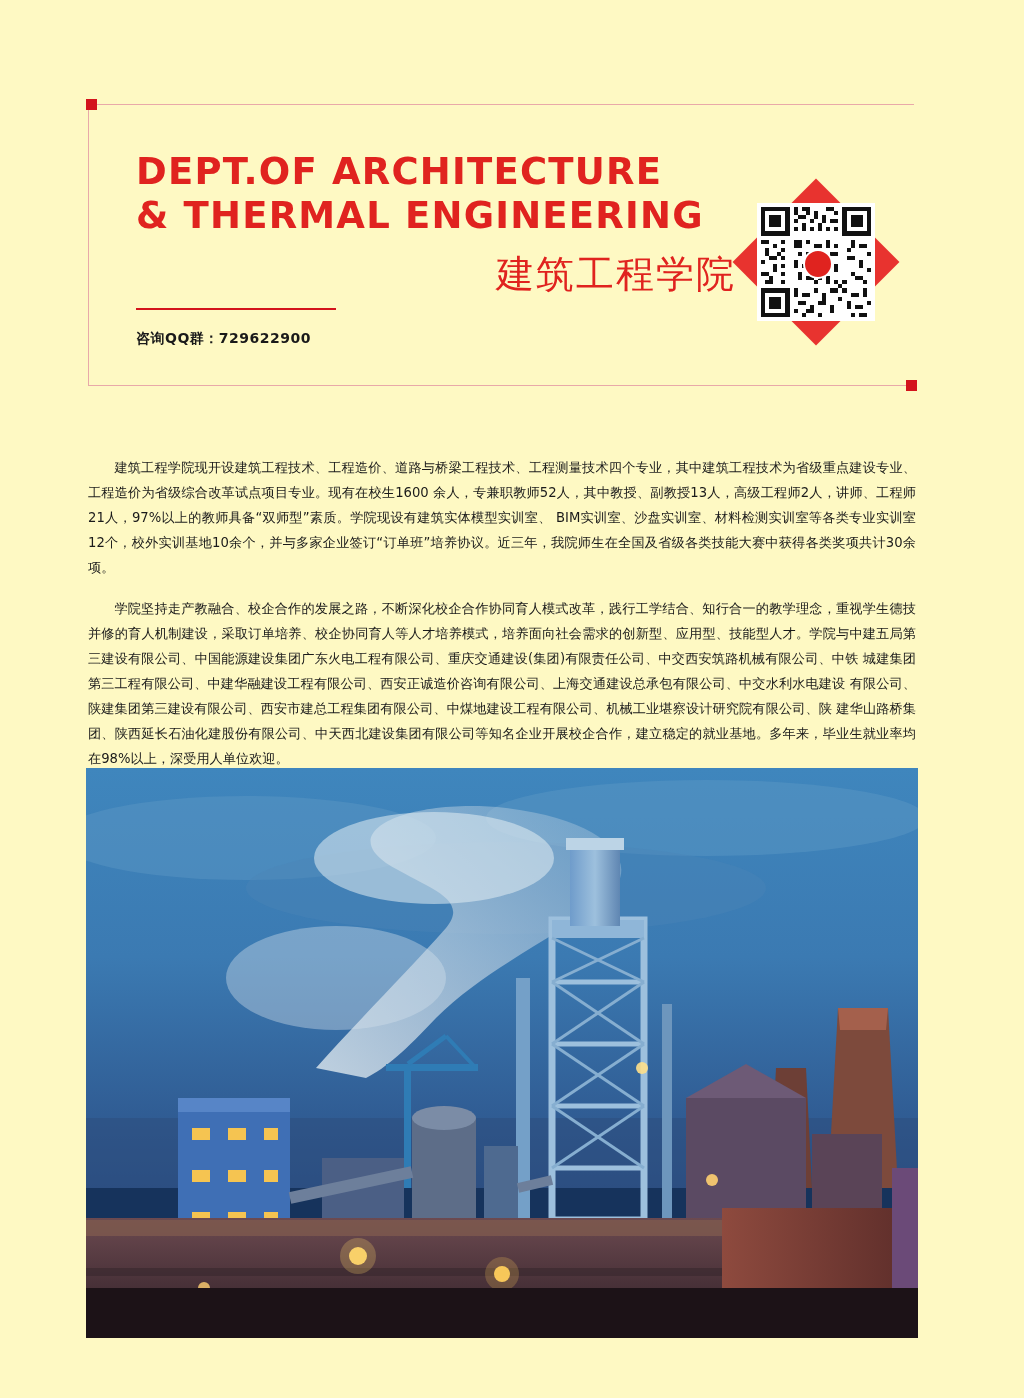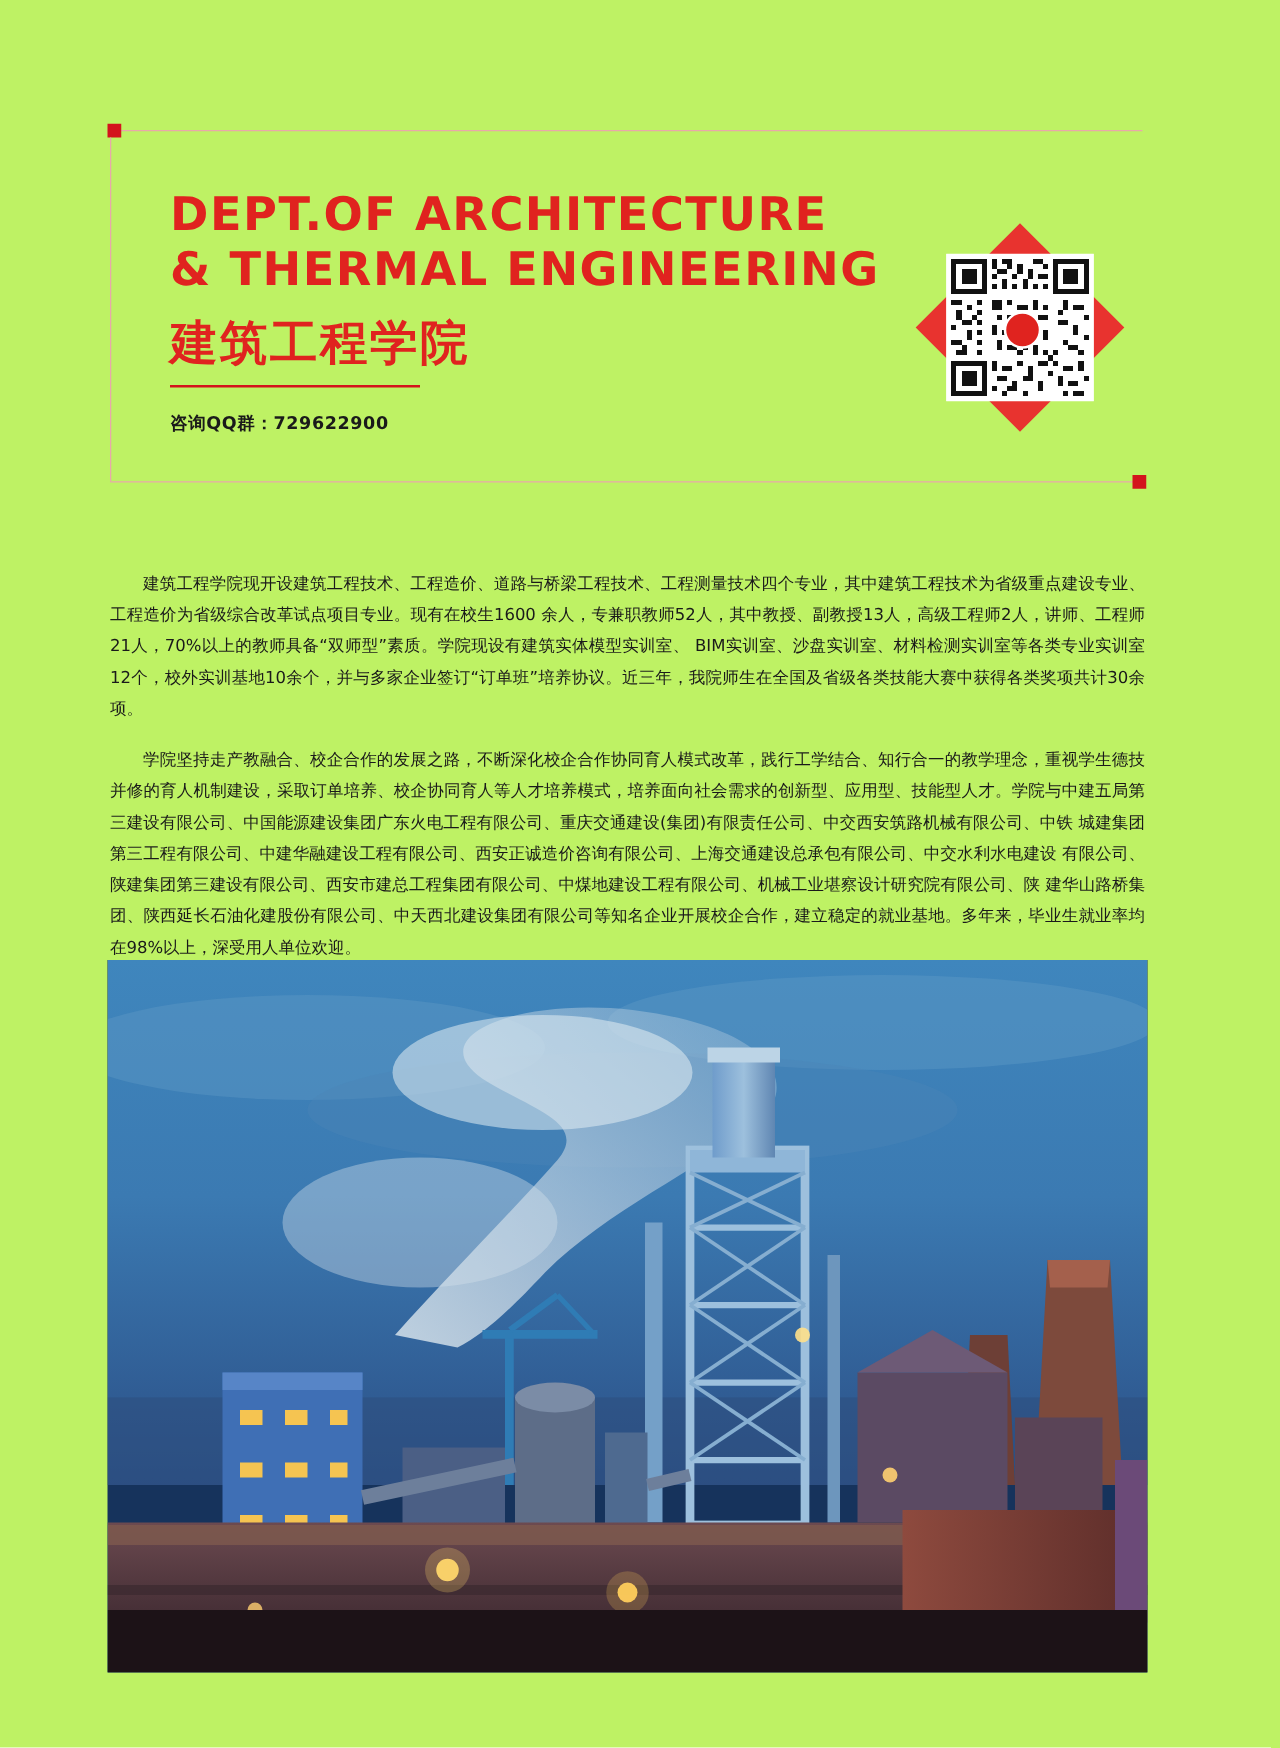--- a/index.html
+++ b/index.html
@@ -11,21 +11,21 @@
     width: 1024px;
     height: 1398px;
     position: relative;
     font-family: "Liberation Sans", sans-serif;
     overflow: hidden;
   }
 
   .page {
     position: absolute;
     inset: 0;
-    background: #bef264;
+    background: #fef9c3;
   }
 
   
   .frame-top-line {
     position: absolute;
     left: 86px;
     top: 104px;
     width: 828px;
     height: 1px;
     background: #e8a9a9;
@@ -76,25 +76,26 @@
     font-weight: 700;
     font-size: 37px;
     line-height: 44px;
     letter-spacing: 1.2px;
     margin: 0;
     white-space: pre-line;
   }
   .title-cn {
     color: #e0231f;
     font-family: "DejaVu Sans", sans-serif;
-    font-weight: 700;
+    font-weight: 400;
     font-size: 38px;
     line-height: 48px;
     letter-spacing: 2px;
     margin: 12px 0 0 0;
+    text-align: right;
   }
   .title-underline {
     margin-top: 10px;
     width: 200px;
     height: 2px;
     background: #d3141c;
   }
   .qq-line {
     margin-top: 20px;
     color: #1a1a1a;
@@ -319,21 +320,21 @@
             <rect x="25" y="27" width="2" height="1"></rect>
           <rect x="21" y="19" width="1" height="1"></rect>
             <rect x="20" y="20" width="1" height="1"></rect>
         </g>
       </svg>
     </div>
     <div class="qr-center-logo"></div>
   </div>
 
   <div class="body-text">
-    <p>建筑工程学院现开设建筑工程技术、工程造价、道路与桥梁工程技术、工程测量技术四个专业，其中建筑工程技术为省级重点建设专业、工程造价为省级综合改革试点项目专业。现有在校生1600 余人，专兼职教师52人，其中教授、副教授13人，高级工程师2人，讲师、工程师21人，70%以上的教师具备“双师型”素质。学院现设有建筑实体模型实训室、 BIM实训室、沙盘实训室、材料检测实训室等各类专业实训室12个，校外实训基地10余个，并与多家企业签订“订单班”培养协议。近三年，我院师生在全国及省级各类技能大赛中获得各类奖项共计30余项。</p>
+    <p>建筑工程学院现开设建筑工程技术、工程造价、道路与桥梁工程技术、工程测量技术四个专业，其中建筑工程技术为省级重点建设专业、工程造价为省级综合改革试点项目专业。现有在校生1600 余人，专兼职教师52人，其中教授、副教授13人，高级工程师2人，讲师、工程师21人，97%以上的教师具备“双师型”素质。学院现设有建筑实体模型实训室、 BIM实训室、沙盘实训室、材料检测实训室等各类专业实训室12个，校外实训基地10余个，并与多家企业签订“订单班”培养协议。近三年，我院师生在全国及省级各类技能大赛中获得各类奖项共计30余项。</p>
     <p>学院坚持走产教融合、校企合作的发展之路，不断深化校企合作协同育人模式改革，践行工学结合、知行合一的教学理念，重视学生德技并修的育人机制建设，采取订单培养、校企协同育人等人才培养模式，培养面向社会需求的创新型、应用型、技能型人才。学院与中建五局第三建设有限公司、中国能源建设集团广东火电工程有限公司、重庆交通建设(集团)有限责任公司、中交西安筑路机械有限公司、中铁 城建集团第三工程有限公司、中建华融建设工程有限公司、西安正诚造价咨询有限公司、上海交通建设总承包有限公司、中交水利水电建设 有限公司、陕建集团第三建设有限公司、西安市建总工程集团有限公司、中煤地建设工程有限公司、机械工业堪察设计研究院有限公司、陕 建华山路桥集团、陕西延长石油化建股份有限公司、中天西北建设集团有限公司等知名企业开展校企合作，建立稳定的就业基地。多年来，毕业生就业率均在98%以上，深受用人单位欢迎。</p>
   </div>
 
   <div class="photo">
     <svg width="832" height="570" viewBox="0 0 832 570">
       <defs>
         <linearGradient id="sky" x1="0" y1="0" x2="0" y2="1">
           <stop offset="0%" stop-color="#3f86bd"></stop>
           <stop offset="45%" stop-color="#3b7ab2"></stop>
           <stop offset="100%" stop-color="#2b4f86"></stop>

